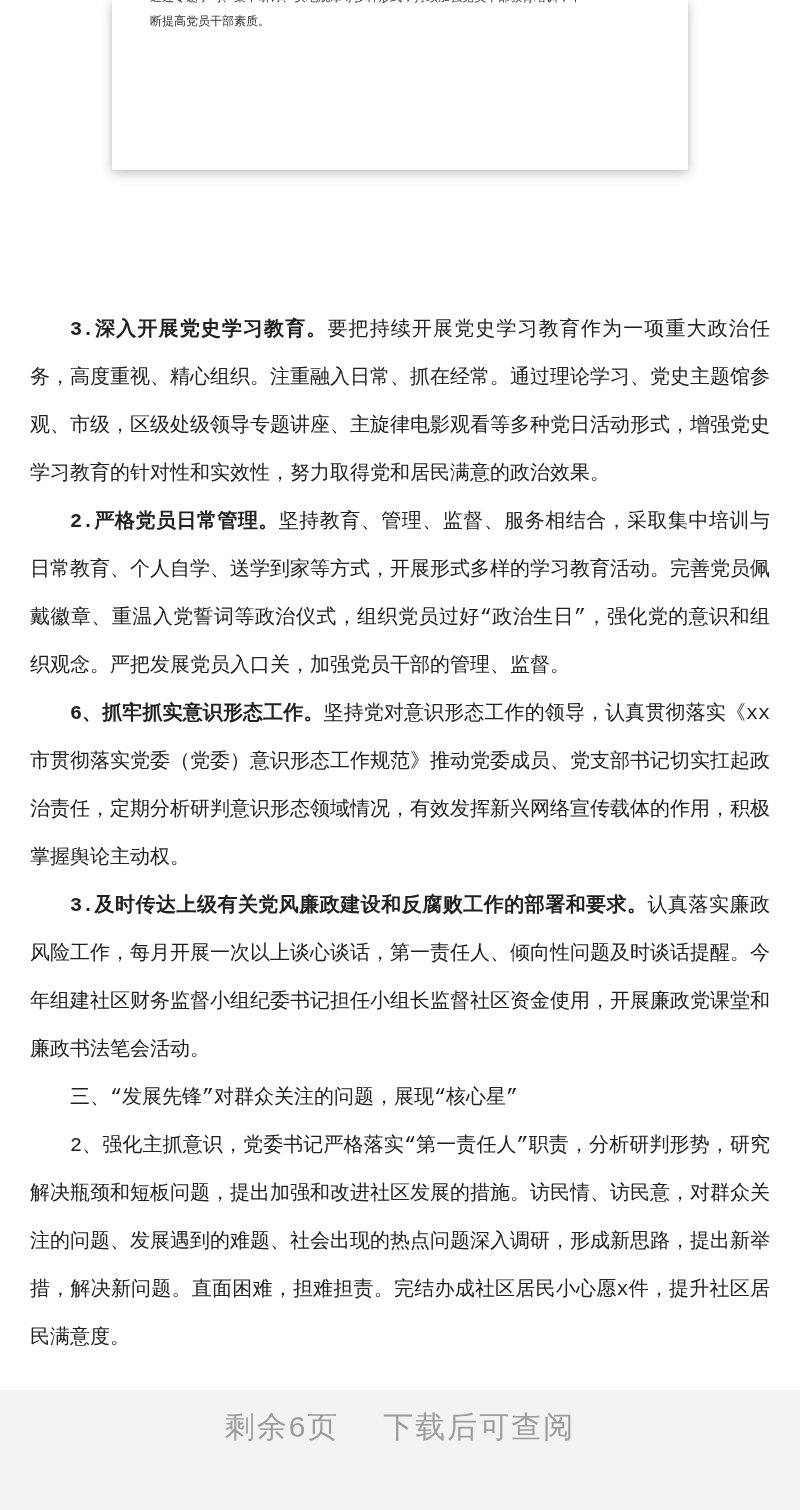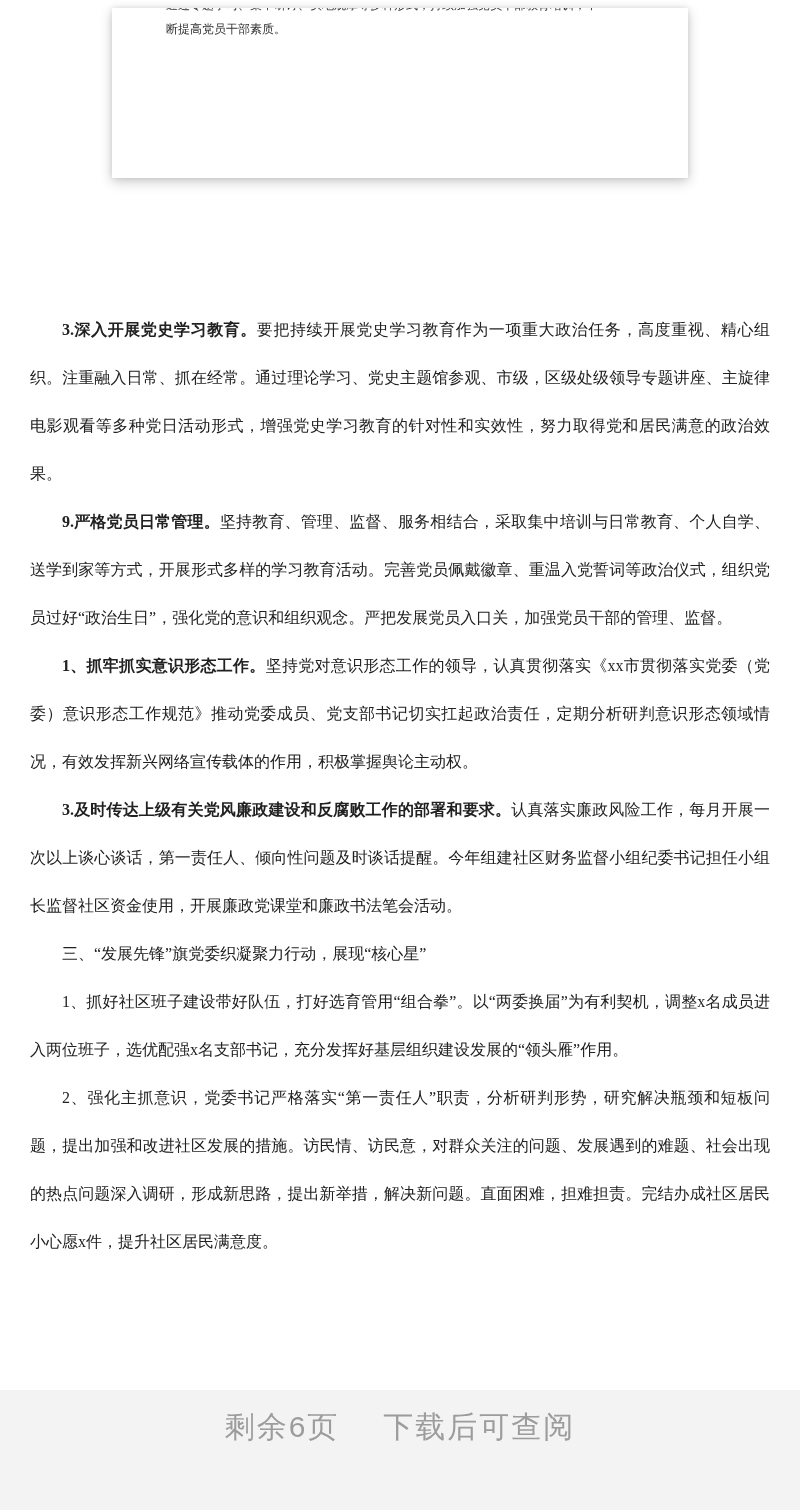--- a/index.html
+++ b/index.html
@@ -9,27 +9,27 @@
     height: 1510px;
     position: relative;
     overflow: hidden;
     background: #ffffff;
     font-family: "Liberation Serif", "DejaVu Serif", serif;
   }
 
   
   .page-fragment {
     position: absolute;
-    top: 8px;
+    top: 0;
     left: 112px;
     width: 576px;
     height: 170px;
     background: #ffffff;
     box-shadow: 0 4px 12px rgba(0,0,0,0.20), 0 0 6px rgba(0,0,0,0.10);
-    padding: 0 54px;
+    padding: 0 38px;
   }
   .clip-line {
     height: 6px;
     overflow: hidden;
   }
   .clip-line span {
     display: block;
     font-size: 12px;
     line-height: 17px;
     margin-top: -11px;
@@ -43,24 +43,25 @@
     color: #333333;
   }
 
   
   .doc {
     position: absolute;
     top: 306px;
     left: 30px;
     width: 740px;
     color: #212121;
-    font-size: 16px;
+    font-size: 20px;
     line-height: 48px;
     text-align: justify;
     text-justify: inter-ideograph;
+    font-family: Liberation Mono, monospace;
   }
   .doc p {
     margin: 0;
     text-indent: 2em;
   }
   .doc .lead { font-weight: bold; }
 
   
   .footer {
     position: absolute;
@@ -89,33 +90,30 @@
     <span>通过专题学习、集中研讨、实地观摩等多种形式，持续加强党员干部教育培训，不</span>
   </div>
   <div class="frag-line">断提高党员干部素质。</div>
 </div>
 
 <div class="doc">
   <p>
     <span class="lead">3.深入开展党史学习教育。</span><span>要把持续开展党史学习教育作为一项重大政治任务，高度重视、精心组织。注重融入日常、抓在经常。通过理论学习、党史主题馆参观、市级，区级处级领导专题讲座、主旋律电影观看等多种党日活动形式，增强党史学习教育的针对性和实效性，努力取得党和居民满意的政治效果。</span>
   </p>
   <p>
-    <span class="lead">9.严格党员日常管理。</span><span>坚持教育、管理、监督、服务相结合，采取集中培训与日常教育、个人自学、送学到家等方式，开展形式多样的学习教育活动。完善党员佩戴徽章、重温入党誓词等政治仪式，组织党员过好“政治生日”，强化党的意识和组织观念。严把发展党员入口关，加强党员干部的管理、监督。</span>
+    <span class="lead">2.严格党员日常管理。</span><span>坚持教育、管理、监督、服务相结合，采取集中培训与日常教育、个人自学、送学到家等方式，开展形式多样的学习教育活动。完善党员佩戴徽章、重温入党誓词等政治仪式，组织党员过好“政治生日”，强化党的意识和组织观念。严把发展党员入口关，加强党员干部的管理、监督。</span>
   </p>
   <p>
-    <span class="lead">1、抓牢抓实意识形态工作。</span><span>坚持党对意识形态工作的领导，认真贯彻落实《xx市贯彻落实党委（党委）意识形态工作规范》推动党委成员、党支部书记切实扛起政治责任，定期分析研判意识形态领域情况，有效发挥新兴网络宣传载体的作用，积极掌握舆论主动权。</span>
+    <span class="lead">6、抓牢抓实意识形态工作。</span><span>坚持党对意识形态工作的领导，认真贯彻落实《xx市贯彻落实党委（党委）意识形态工作规范》推动党委成员、党支部书记切实扛起政治责任，定期分析研判意识形态领域情况，有效发挥新兴网络宣传载体的作用，积极掌握舆论主动权。</span>
   </p>
   <p>
     <span class="lead">3.及时传达上级有关党风廉政建设和反腐败工作的部署和要求。</span><span>认真落实廉政风险工作，每月开展一次以上谈心谈话，第一责任人、倾向性问题及时谈话提醒。今年组建社区财务监督小组纪委书记担任小组长监督社区资金使用，开展廉政党课堂和廉政书法笔会活动。</span>
   </p>
   <p>
-    <span class="lead"></span><span>三、“发展先锋”旗党委织凝聚力行动，展现“核心星”</span>
-  </p>
-  <p>
-    <span class="lead"></span><span>1、抓好社区班子建设带好队伍，打好选育管用“组合拳”。以“两委换届”为有利契机，调整x名成员进入两位班子，选优配强x名支部书记，充分发挥好基层组织建设发展的“领头雁”作用。</span>
+    <span class="lead"></span><span>三、“发展先锋”对群众关注的问题，展现“核心星”</span>
   </p>
   <p>
     <span class="lead"></span><span>2、强化主抓意识，党委书记严格落实“第一责任人”职责，分析研判形势，研究解决瓶颈和短板问题，提出加强和改进社区发展的措施。访民情、访民意，对群众关注的问题、发展遇到的难题、社会出现的热点问题深入调研，形成新思路，提出新举措，解决新问题。直面困难，担难担责。完结办成社区居民小心愿x件，提升社区居民满意度。</span>
   </p>
 </div>
 
 <div class="footer">
   <span>剩余6页</span>
   <span class="hint">下载后可查阅</span>
 </div>

